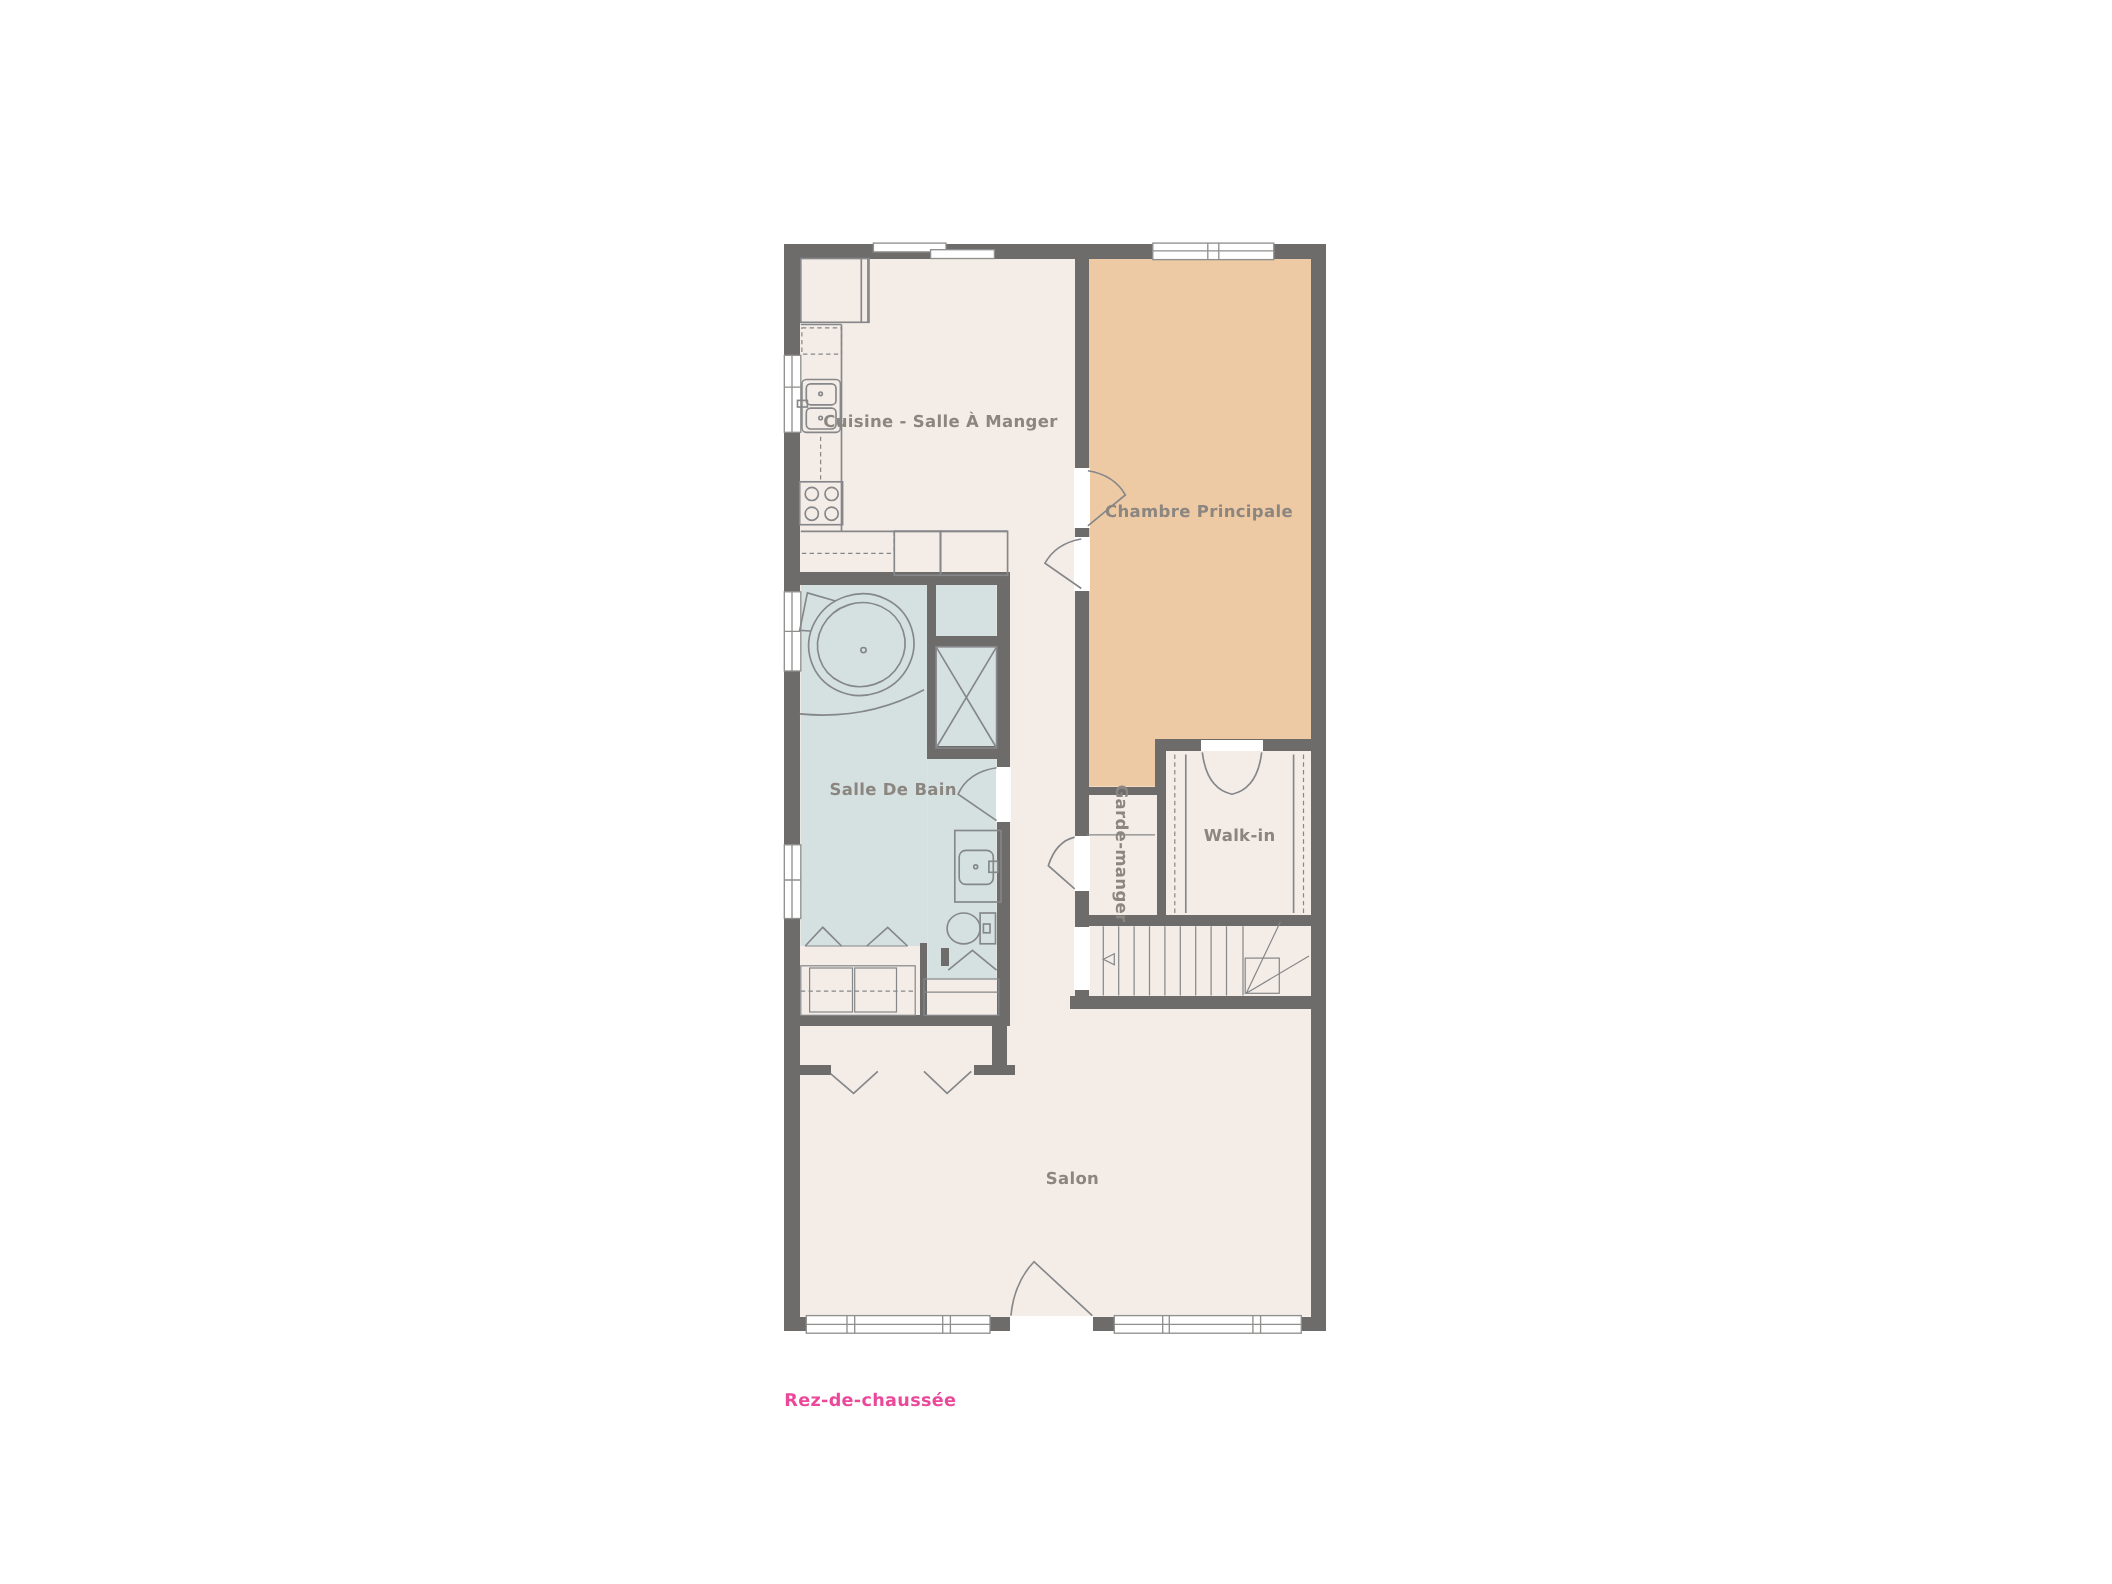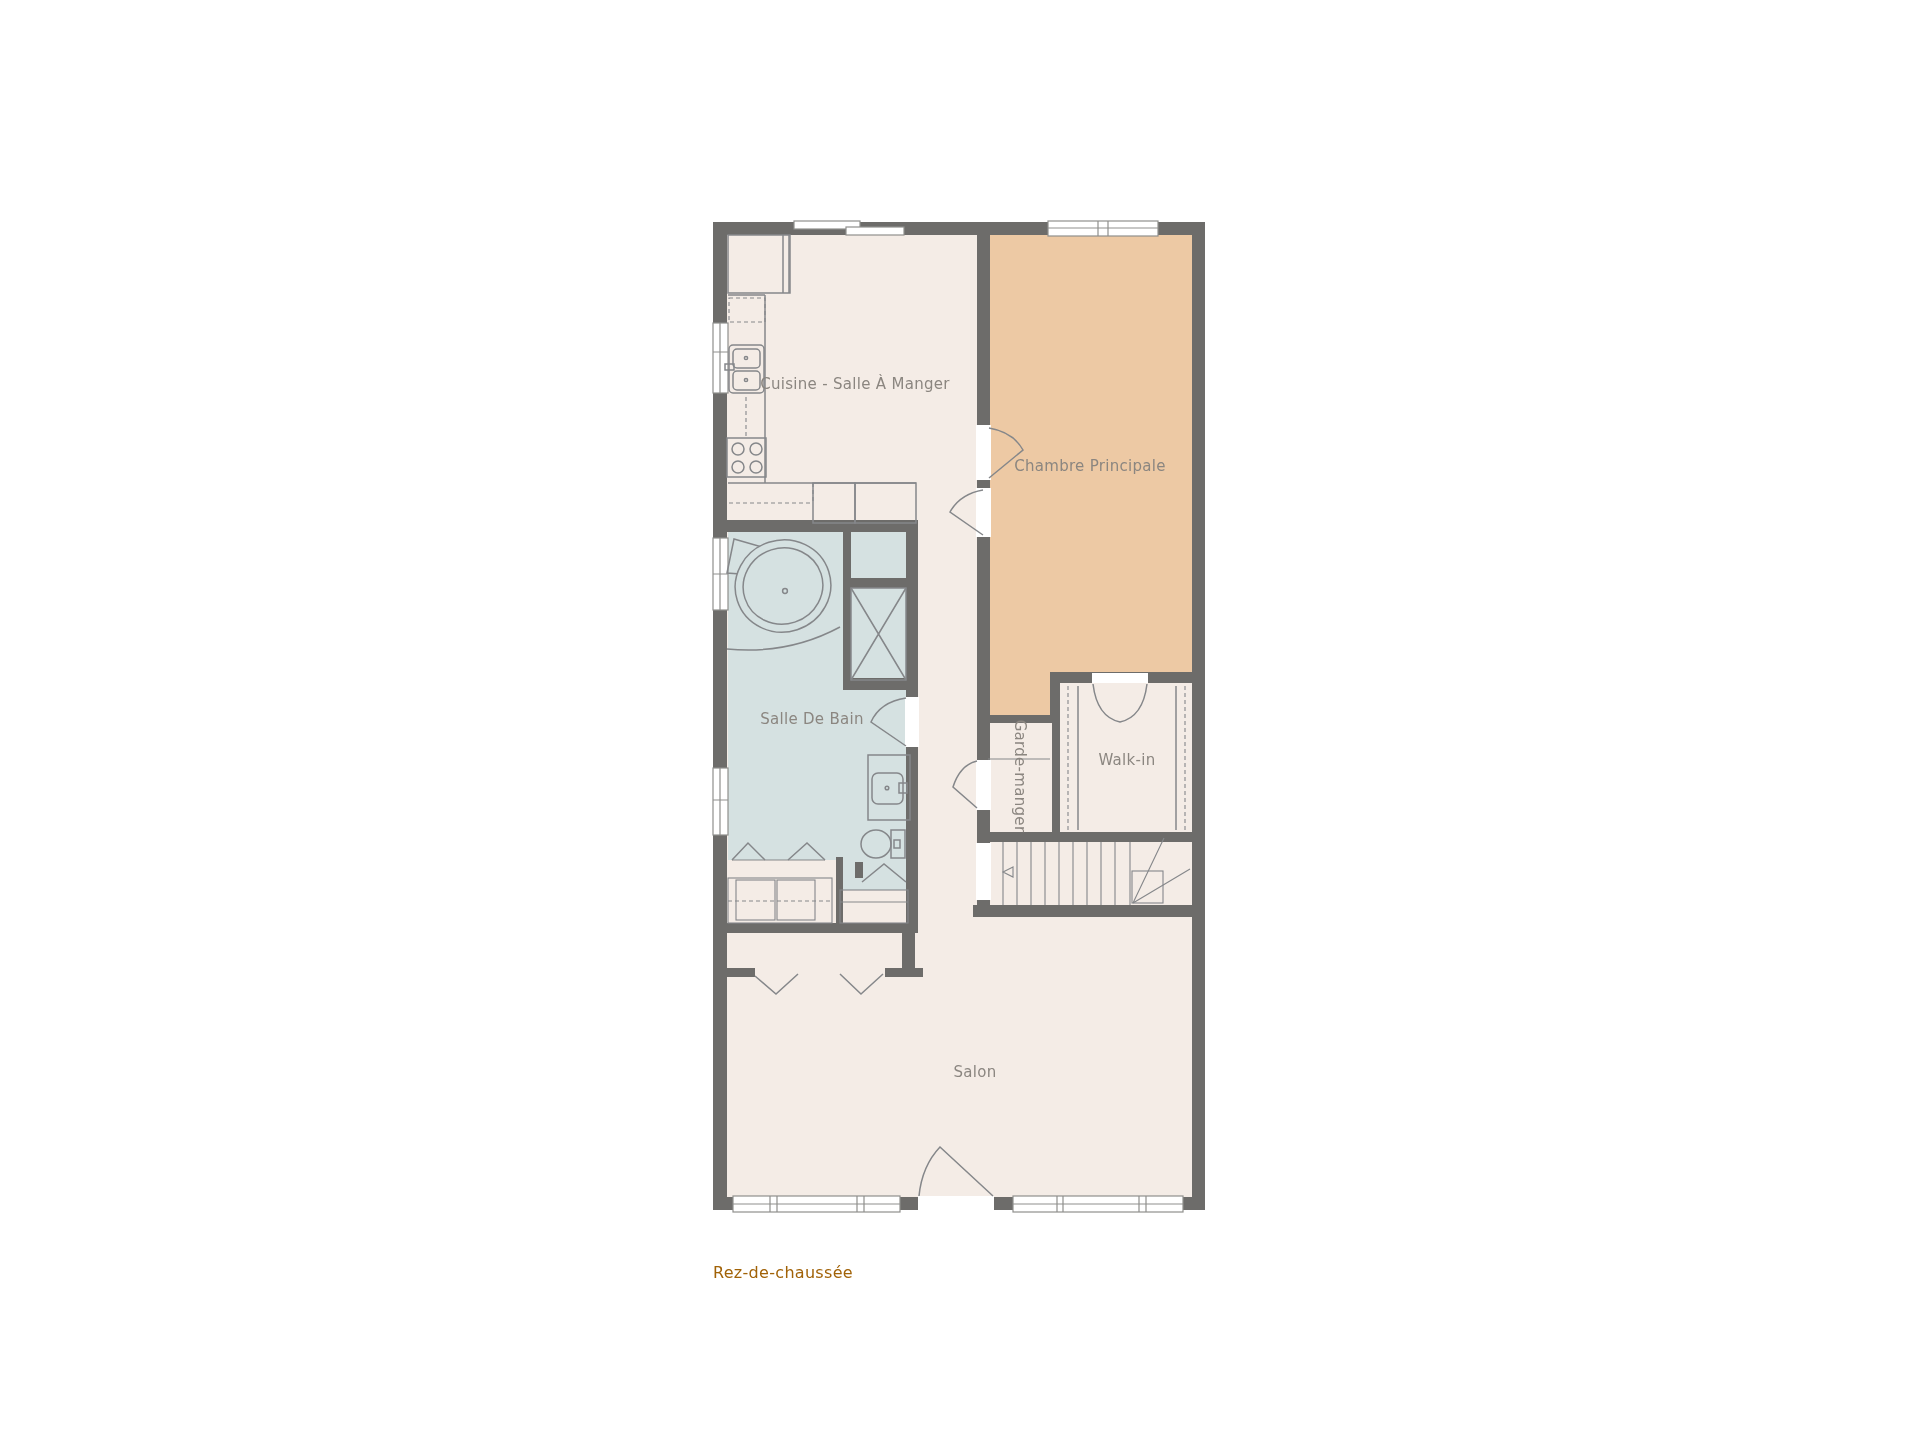--- a/index.html
+++ b/index.html
@@ -1,27 +1,27 @@
 <!DOCTYPE html>
 <html><head>
 <meta charset="utf-8">
 <style>
   html,body{margin:0;padding:0;background:#ffffff;}
   .page{position:relative;width:1572px;height:1440px;background:#ffffff;overflow:hidden;
-        font-family:"DejaVu Sans","Liberation Sans",sans-serif;}
+        font-family:"DejaVu Sans","Liberation Sans",sans-serif;font-weight:bold;}
   .plan-svg{position:absolute;left:0;top:0;}
   .walls{shape-rendering:crispEdges;}
   .open{fill:#ffffff;stroke:none;shape-rendering:crispEdges;}
   .win{fill:#ffffff;stroke-width:1.2;}
   .winline{fill:none;stroke-width:1.2;}
   .fx{fill:none;stroke-width:1.5;stroke-linecap:butt;stroke-linejoin:miter;}
   .dash{stroke-dasharray:4 3;stroke-width:1.1;}
   .thin{stroke-width:1.1;}
   .room-label{fill:#8b8680;font-size:15px;letter-spacing:0.3px;}
-  .plan-title{position:absolute;left:713px;top:1263px;color:#a16207;font-size:16px;
+  .plan-title{position:absolute;left:713px;top:1263px;color:#ec4899;font-size:16px;
               letter-spacing:0.3px;text-align:right;}
 </style>
 </head>
 <body>
 
 <div class="page">
   <svg class="plan-svg" width="1920" height="1440" viewBox="0 0 1920 1440">
 
     <g>
       <rect x="726" y="235" width="466" height="962" fill="#f4ece6"></rect>

